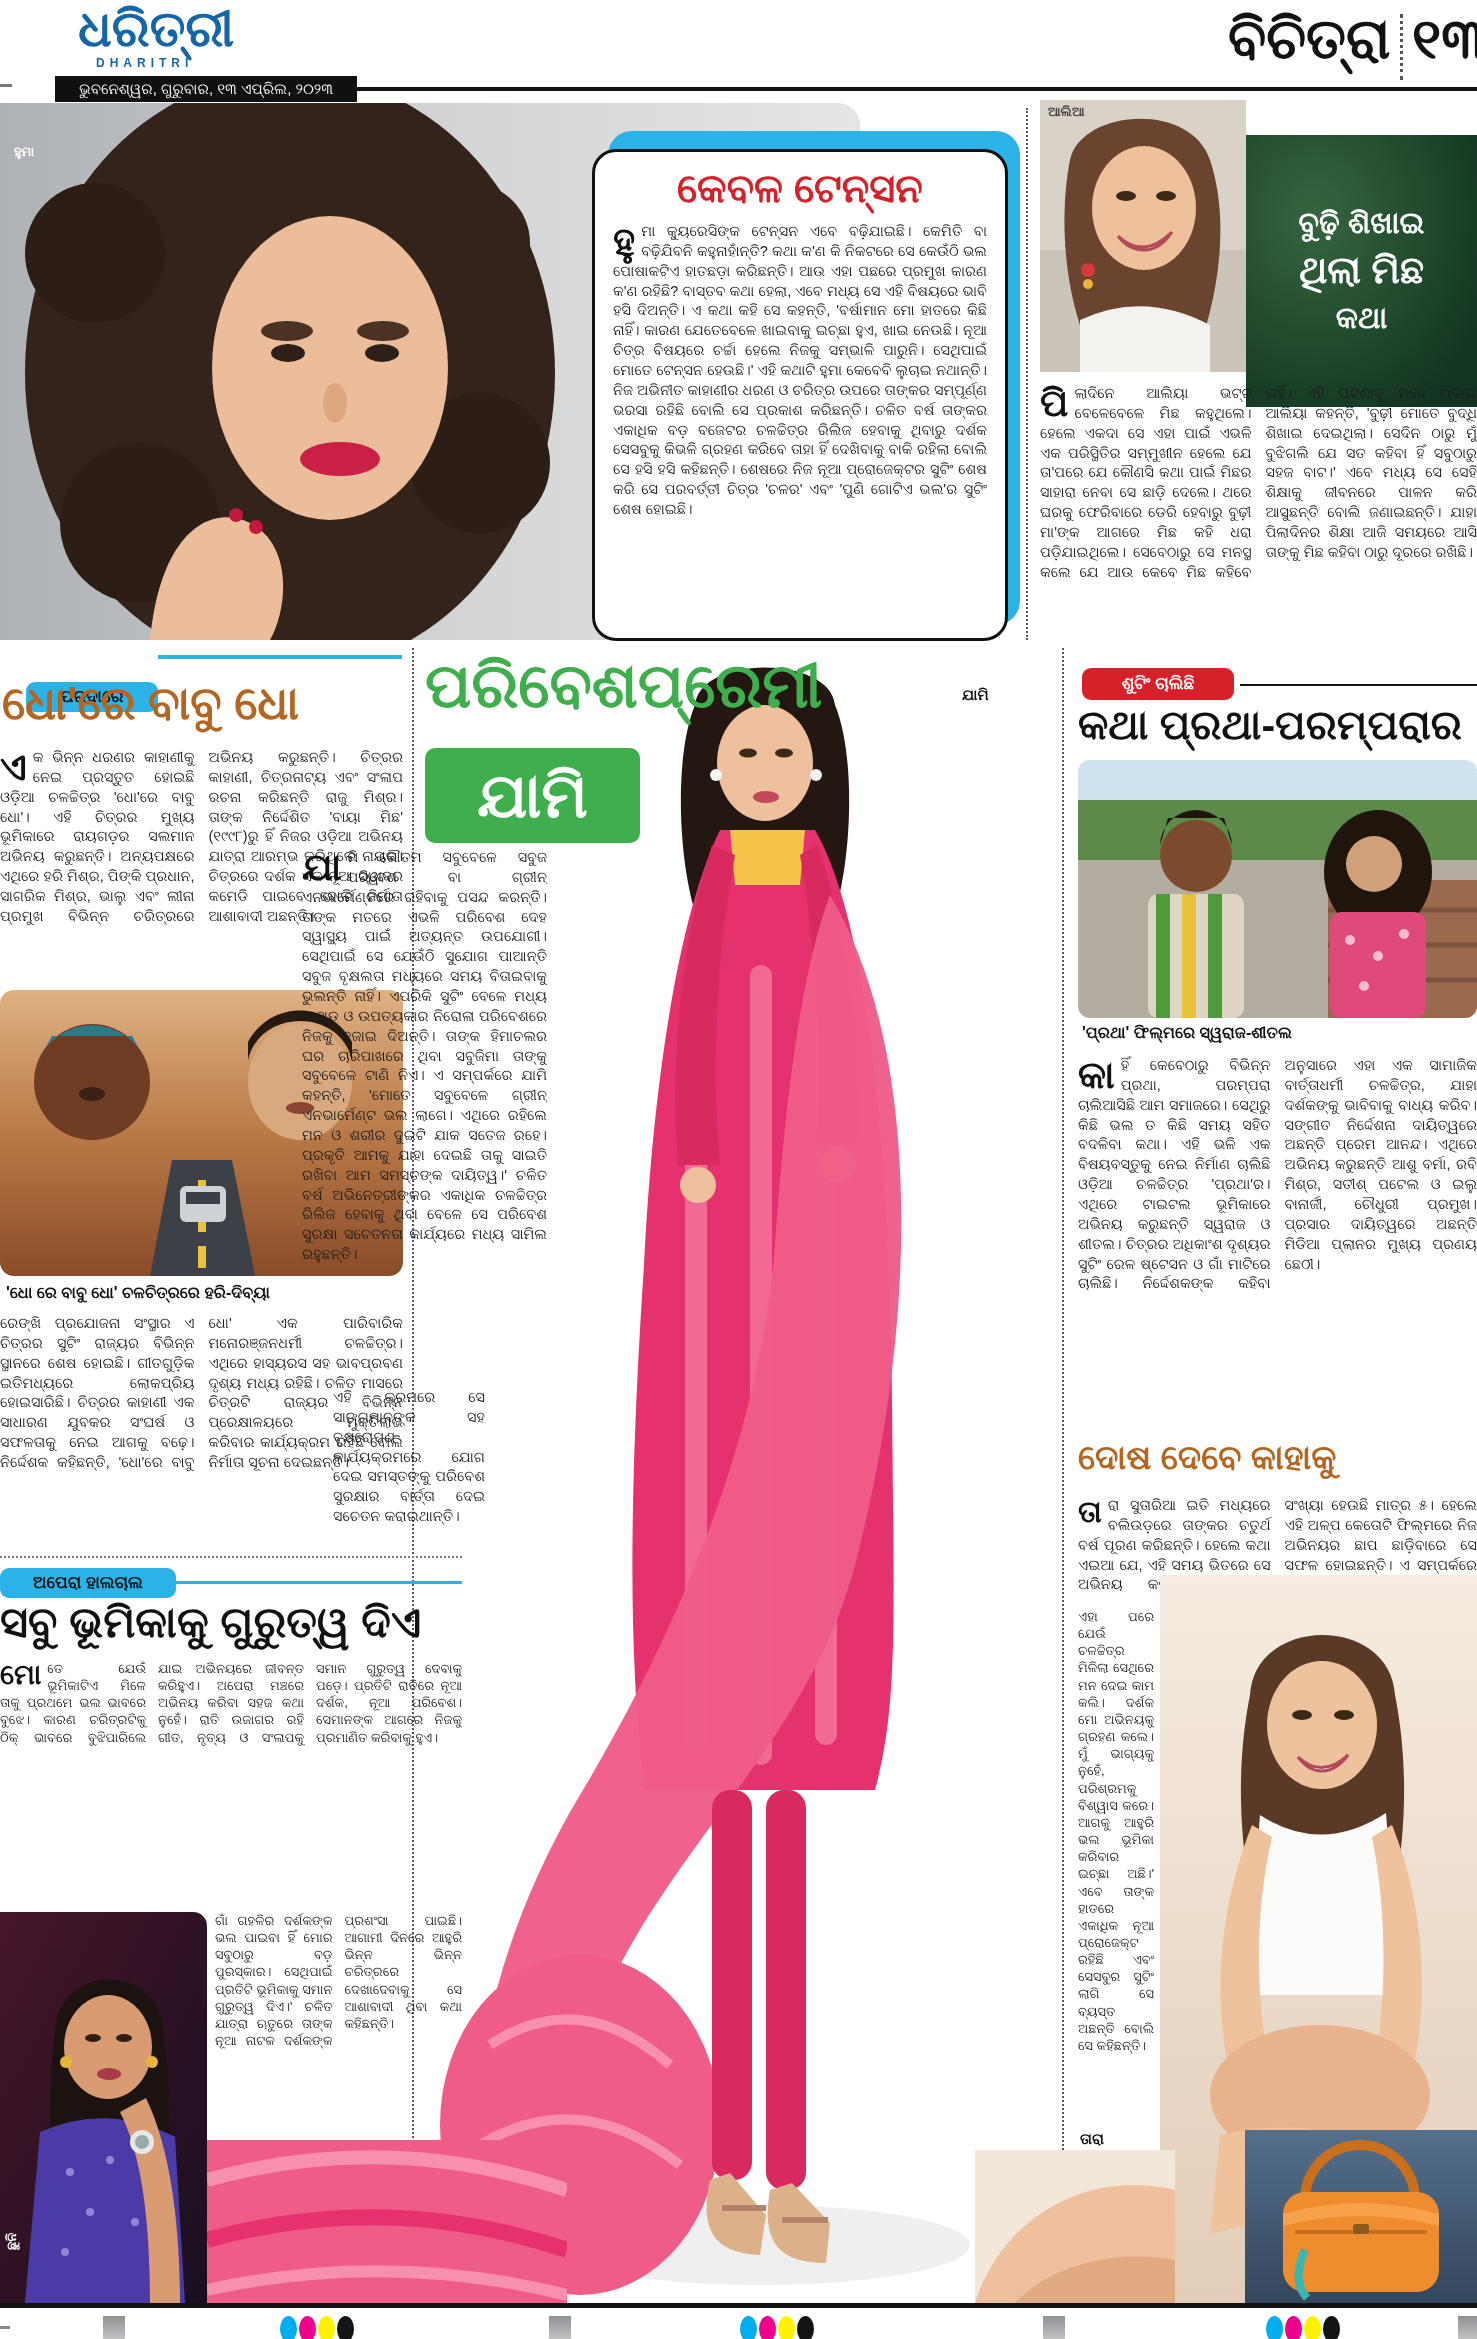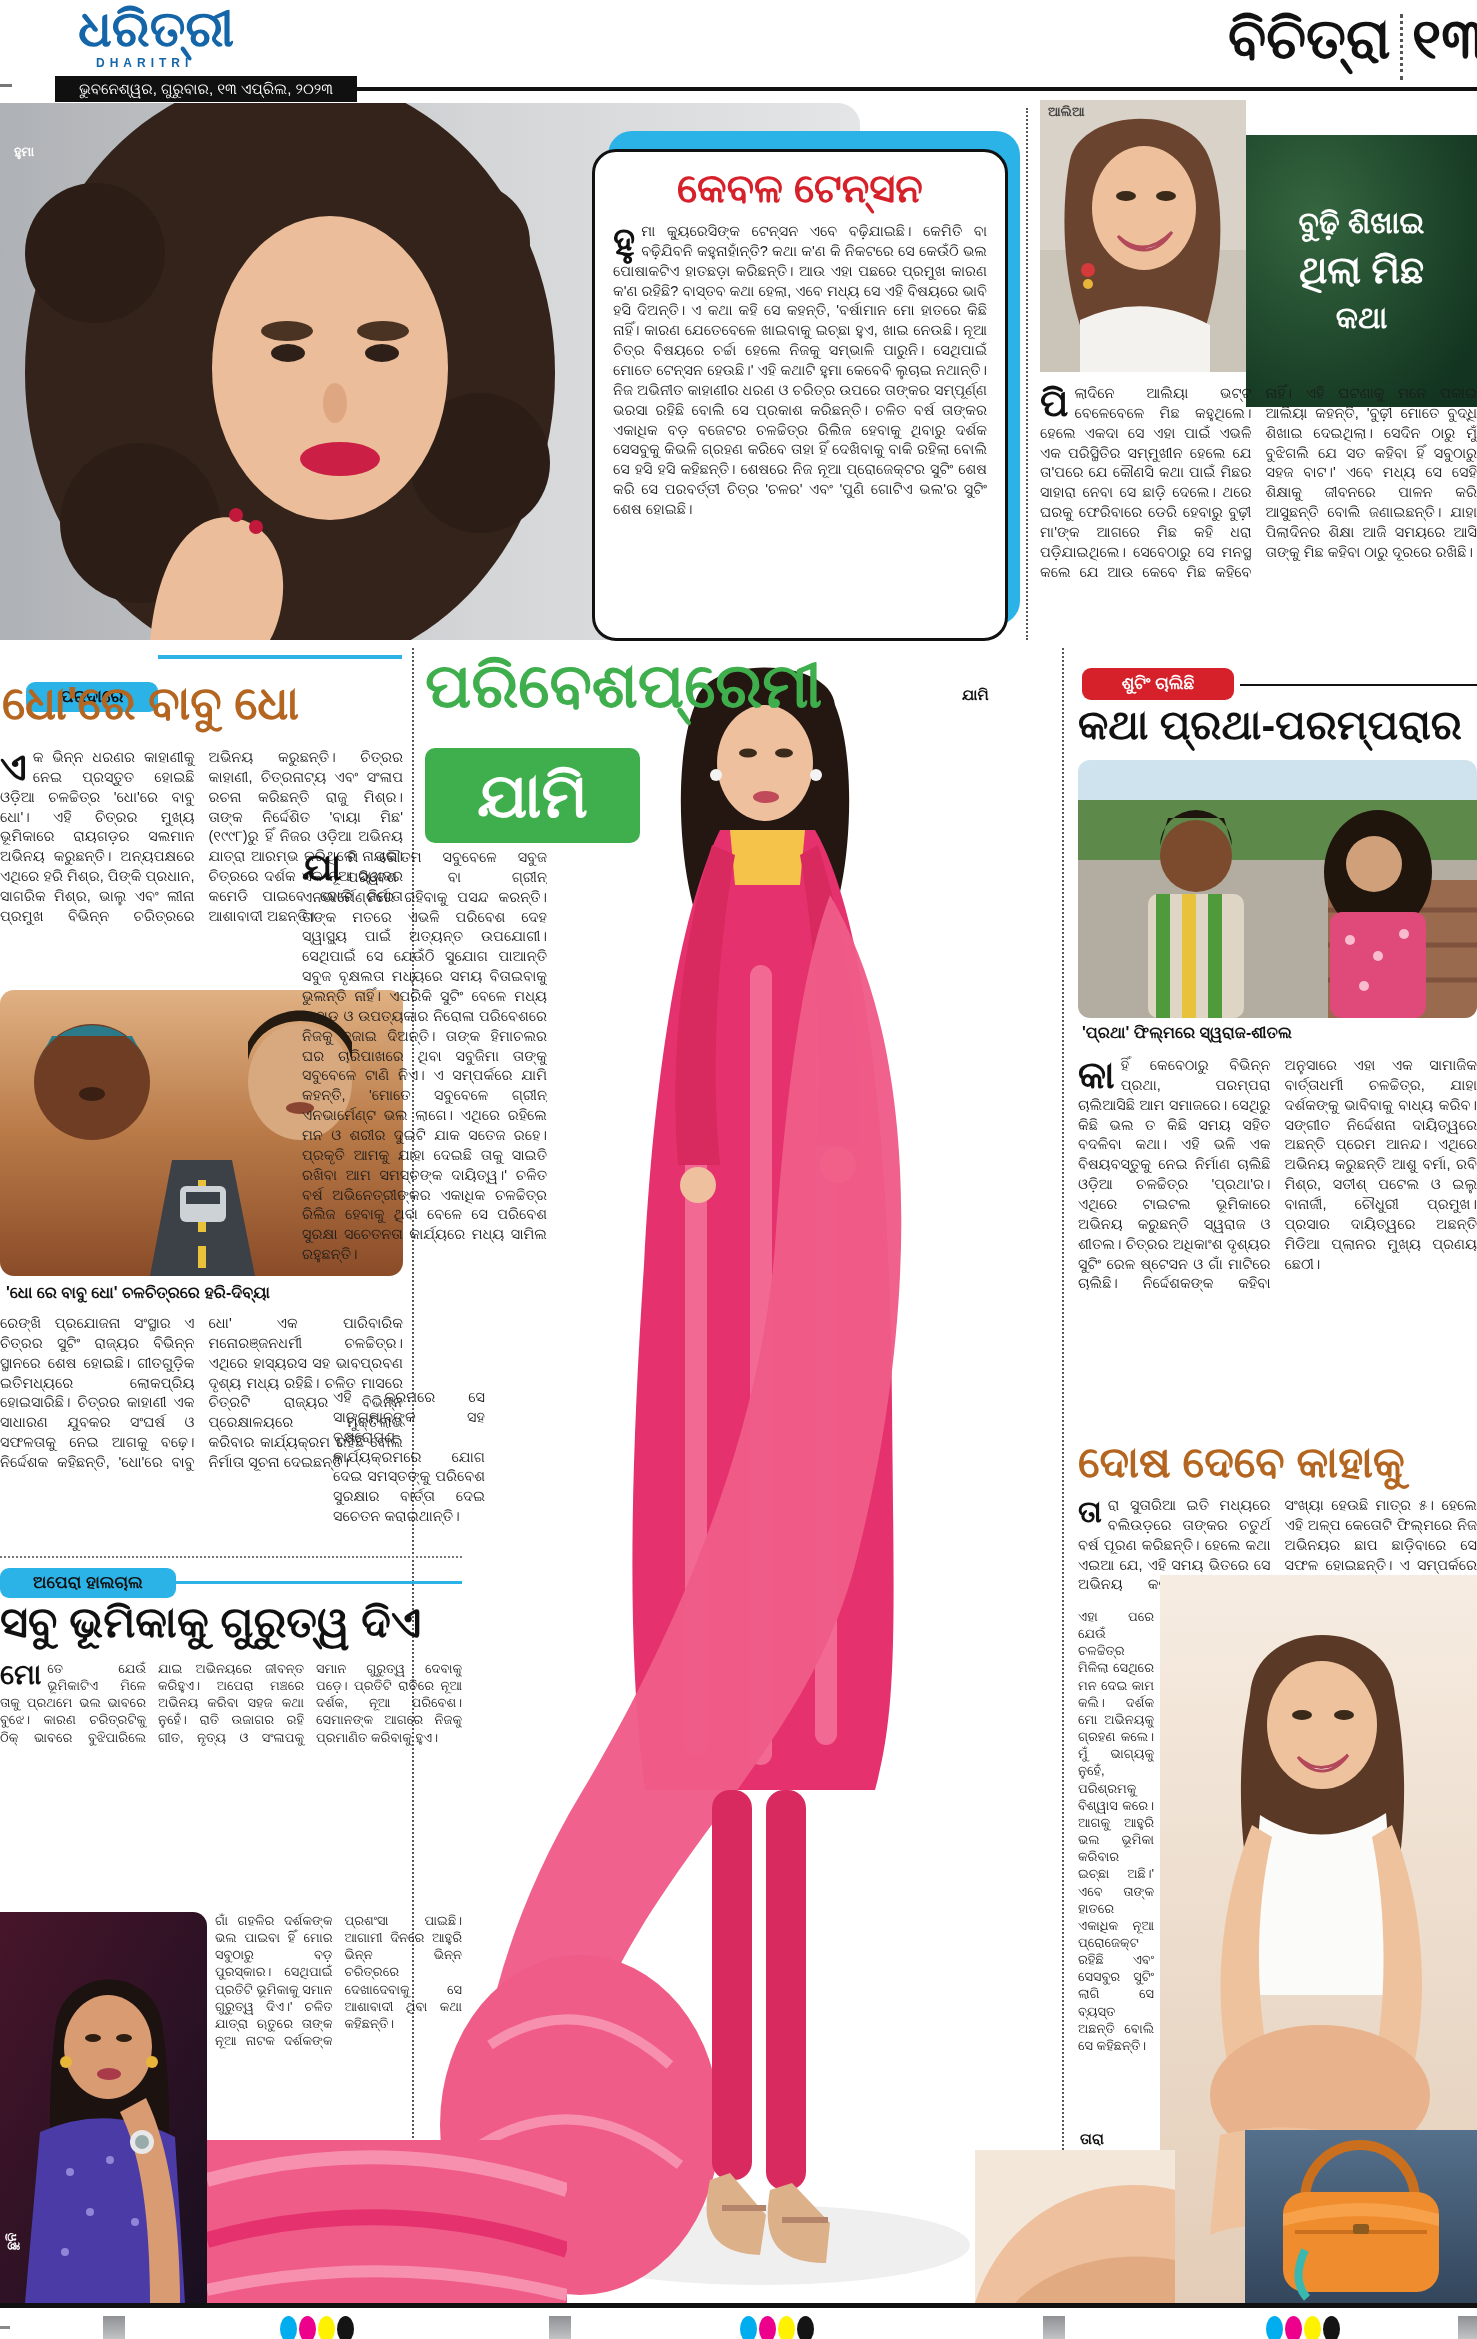--- a/index.html
+++ b/index.html
@@ -224,21 +224,21 @@
       <circle cx="326" cy="174" r="5" fill="#f8bcd0"></circle>
         <circle cx="286" cy="226" r="5" fill="#f8bcd0"></circle>
     </svg>
   </div>
   <div class="abs caption" style="left:1082px;top:1024px;width:395px;">'ପ୍ରଥା' ଫିଲ୍ମରେ ସ୍ୱରାଜ-ଶୀତଲ</div>
 
   <div class="abs body-text" style="left:1078px;top:1056px;width:399px;height:372px;column-count:2;column-gap:14px;">
     <span class="dropcap">କା</span><span>ହିଁ କେବେଠାରୁ ବିଭିନ୍ନ ପ୍ରଥା, ପରମ୍ପରା ଚାଲିଆସିଛି ଆମ ସମାଜରେ। ସେଥିରୁ କିଛି ଭଲ ତ କିଛି ସମୟ ସହିତ ବଦଳିବା କଥା। ଏହି ଭଳି ଏକ ବିଷୟବସ୍ତୁକୁ ନେଇ ନିର୍ମାଣ ଚାଲିଛି ଓଡ଼ିଆ ଚଳଚ୍ଚିତ୍ର 'ପ୍ରଥା'ର। ଏଥିରେ ଟାଇଟଲ ଭୂମିକାରେ ଅଭିନୟ କରୁଛନ୍ତି ସ୍ୱରାଜ ଓ ଶୀତଲ। ଚିତ୍ରର ଅଧିକାଂଶ ଦୃଶ୍ୟର ସୁଟିଂ ରେଳ ଷ୍ଟେସନ ଓ ଗାଁ ମାଟିରେ ଚାଲିଛି। ନିର୍ଦ୍ଦେଶକଙ୍କ କହିବା ଅନୁସାରେ ଏହା ଏକ ସାମାଜିକ ବାର୍ତ୍ତାଧର୍ମୀ ଚଳଚ୍ଚିତ୍ର, ଯାହା ଦର୍ଶକଙ୍କୁ ଭାବିବାକୁ ବାଧ୍ୟ କରିବ। ସଙ୍ଗୀତ ନିର୍ଦ୍ଦେଶନା ଦାୟିତ୍ୱରେ ଅଛନ୍ତି ପ୍ରେମ ଆନନ୍ଦ। ଏଥିରେ ଅଭିନୟ କରୁଛନ୍ତି ଆଶୁ ବର୍ମା, ରବି ମିଶ୍ର, ସତୀଶ୍ ପଟେଲ ଓ ଇଲୁ ବାନାର୍ଜୀ, ଚୌଧୁରୀ ପ୍ରମୁଖ। ପ୍ରସାର ଦାୟିତ୍ୱରେ ଅଛନ୍ତି ମିଡିଆ ପ୍ଲାନର ମୁଖ୍ୟ ପ୍ରଣୟ ଛେଠୀ।</span>
   </div>
 
-  <div class="abs headline" style="left:1078px;top:1438px;font-size:43px;color:#b4651f;">ଦୋଷ ଦେବେ କାହାକୁ</div>
+  <div class="abs headline" style="left:1078px;top:1438px;font-size:34px;color:#b4651f;">ଦୋଷ ଦେବେ କାହାକୁ</div>
 
   <div class="abs body-text" style="left:1078px;top:1496px;width:399px;height:106px;column-count:2;column-gap:14px;">
     <span class="dropcap" style="font-size:30px;">ତା</span><span>ରା ସୁତାରିଆ ଇତି ମଧ୍ୟରେ ବଲିଉଡ଼ରେ ତାଙ୍କର ଚତୁର୍ଥ ବର୍ଷ ପୂରଣ କରିଛନ୍ତି। ହେଲେ କଥା ଏଇଆ ଯେ, ଏହି ସମୟ ଭିତରେ ସେ ଅଭିନୟ କରିଥିବା ଚଳଚ୍ଚିତ୍ର ସଂଖ୍ୟା ହେଉଛି ମାତ୍ର ୫। ହେଲେ ଏହି ଅଳ୍ପ କେତୋଟି ଫିଲ୍ମରେ ନିଜ ଅଭିନୟର ଛାପ ଛାଡ଼ିବାରେ ସେ ସଫଳ ହୋଇଛନ୍ତି। ଏ ସମ୍ପର୍କରେ ତାରା କହନ୍ତି, 'ପ୍ରଥମେ ମୋର କ୍ୟାରିୟର ଆରମ୍ଭ ହୋଇଥିଲା ଗାୟିକା ଭାବରେ। ତା'ପରେ ଛୋଟ ପରଦାରେ ଅଭିନୟ କରୁଥିଲି। ୨୦୧୯ରେ କରନ୍ ଜୋହରଙ୍କ 'ଷ୍ଟୁଡେଣ୍ଟ ଅଫ୍ ଦ ଇୟର ୨'ରେ ମୋତେ ବଡ଼ ପରଦାରେ ଅଭିନୟର ସୁଯୋଗ ମିଳିଥିଲା।</span>
   </div>
 
   <div class="abs" style="left:1160px;top:1575px;width:317px;height:728px;overflow:hidden;">
     <svg width="317" height="728" viewBox="0 0 317 728">
       <defs>
           <linearGradient id="g3" x1="0" y1="0" x2="0" y2="1">
         <stop offset="0" stop-color="#f6ece1"></stop>

